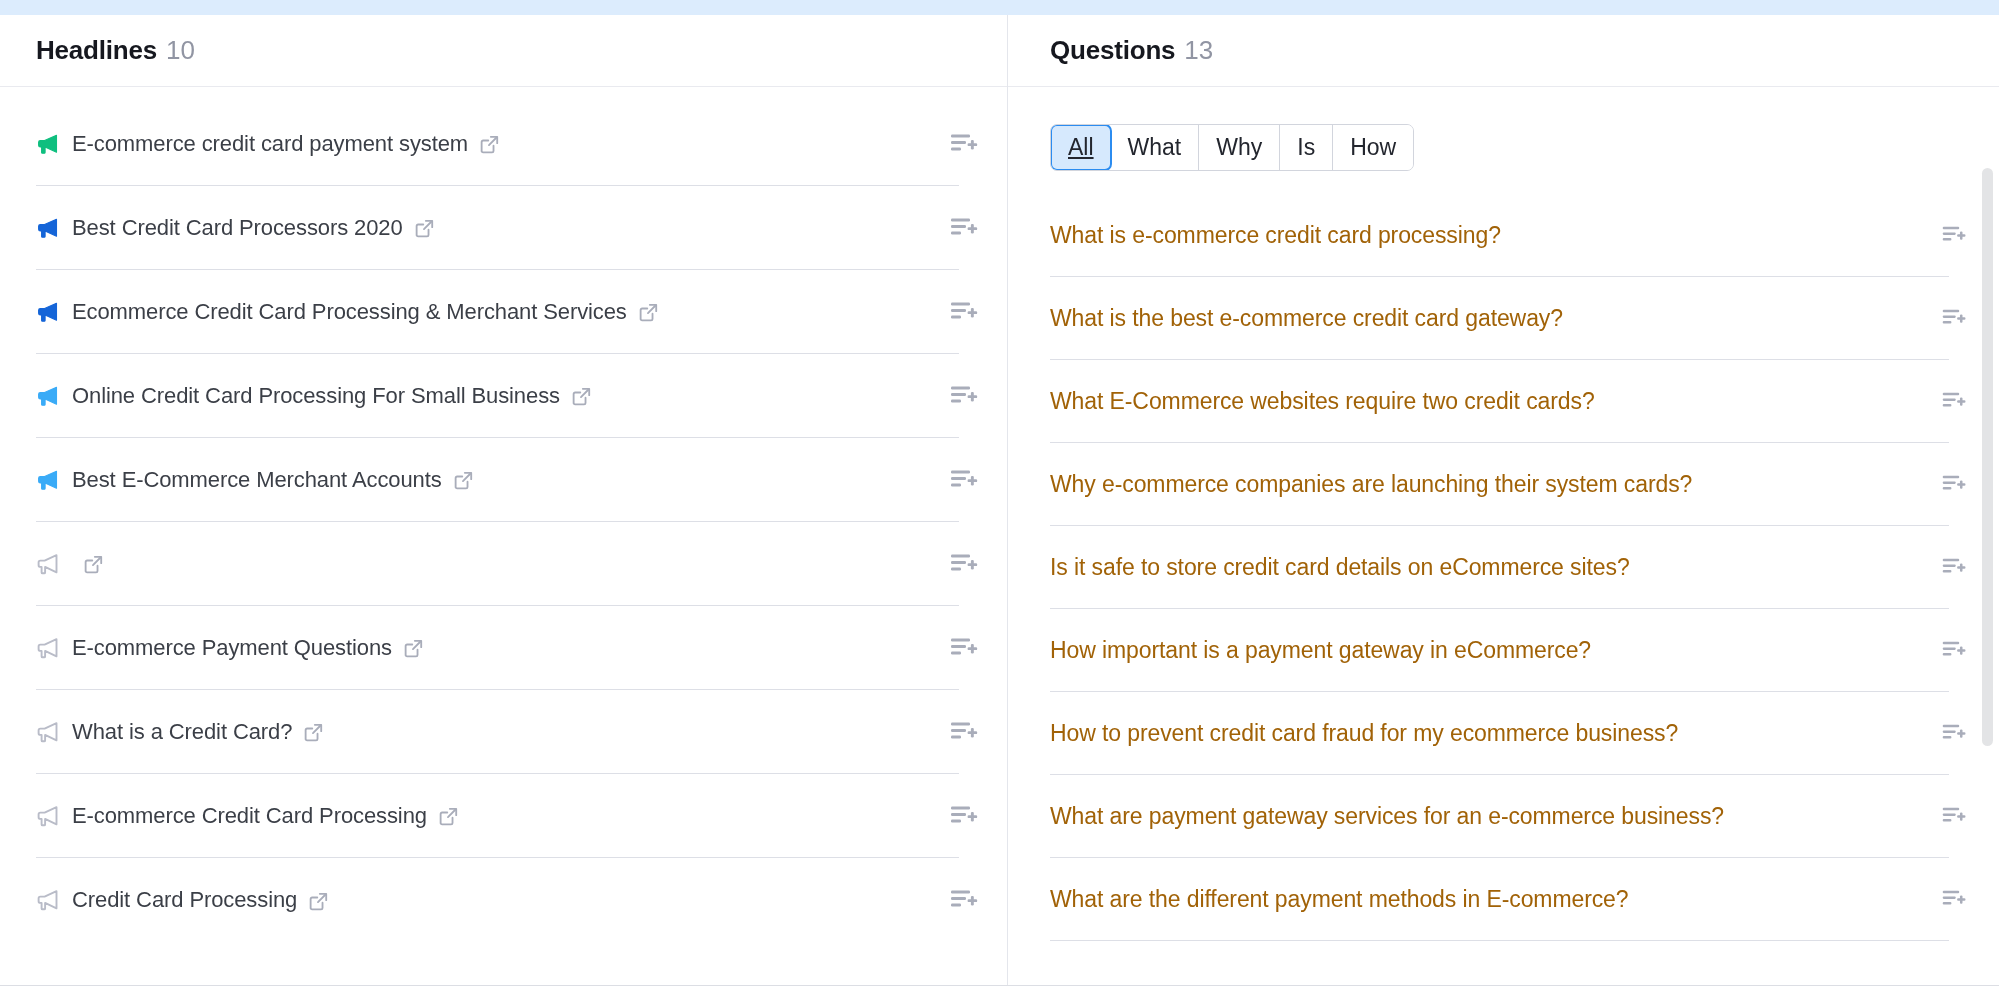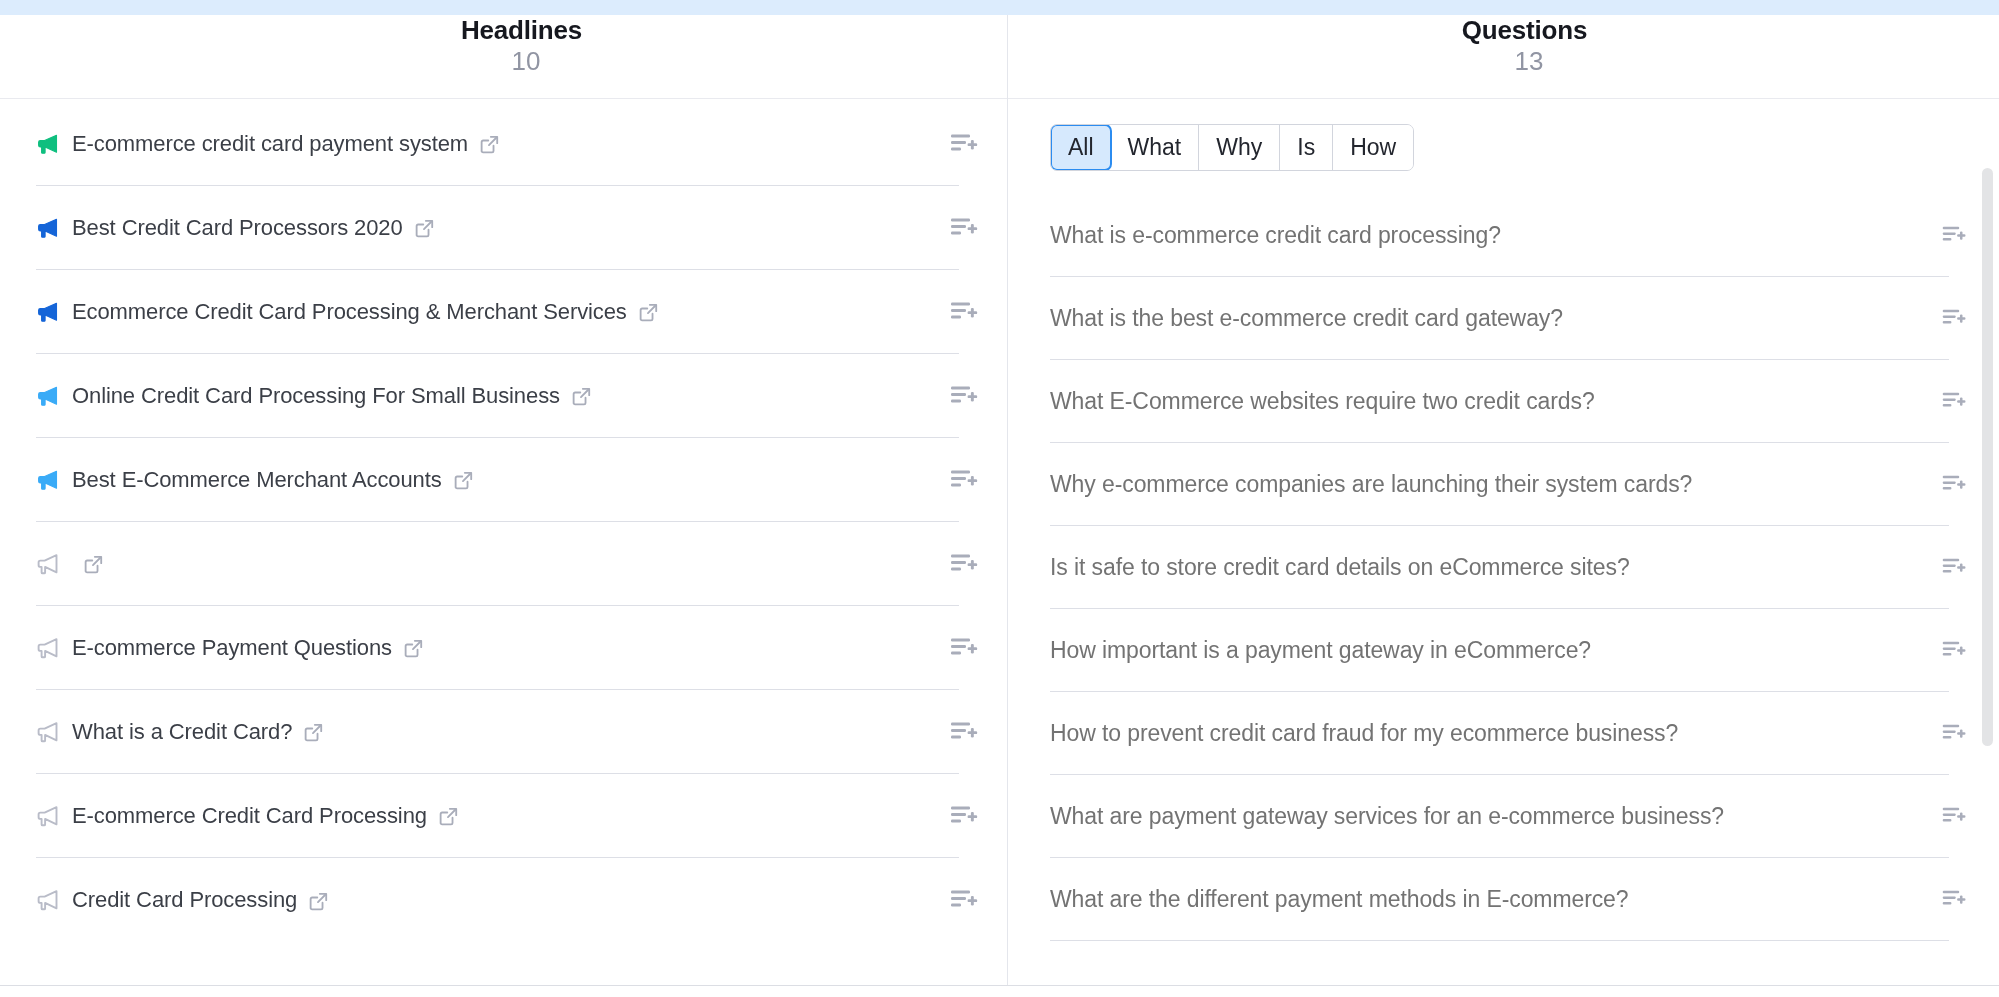--- a/index.html
+++ b/index.html
@@ -40,25 +40,24 @@
   .panel {
     position: relative;
     height: 970px;
     background: #ffffff;
   }
   .panel--left  { width: 1008px; border-right: 1px solid #e4e6ec; }
   .panel--right { width: 991px; }
 
   
   .panel-header {
-    height: 84px;
+    height: 72px;
     display: flex;
     align-items: center;
     border-bottom: 1px solid #e9eaef;
-    flex-direction: column;
   }
   .panel--left  .panel-header { padding-left: 36px; }
   .panel--right .panel-header { padding-left: 42px; }
 
   .panel-title {
     font-size: 26px;
     font-weight: bold;
     color: #16181f;
     letter-spacing: -0.2px;
   }
@@ -146,37 +145,38 @@
   }
   .filter-btn:last-child { border-right: none; }
   .filter-btn.is-active {
     background: #d6e9fd;
     border: 2px solid #2b8cf0;
     border-radius: 7px;
     margin: -1px;
     position: relative;
     z-index: 2;
     padding: 8px 16px 9px;
+    text-decoration: underline;
   }
 
   
   .q-list { margin-top: 23px; }
 
   .q-row {
     position: relative;
     height: 83px;
     margin: 0 50px 0 42px;
     display: flex;
     align-items: center;
     border-bottom: 1px solid #dddfe6;
   }
 
   .q-text {
     font-size: 23px;
-    color: #737373;
+    color: #a16207;
     white-space: nowrap;
     letter-spacing: -0.1px;
   }
 
   .q-row .row-action {
     right: -18px;
     width: 26px;
     height: 26px;
   }
 

